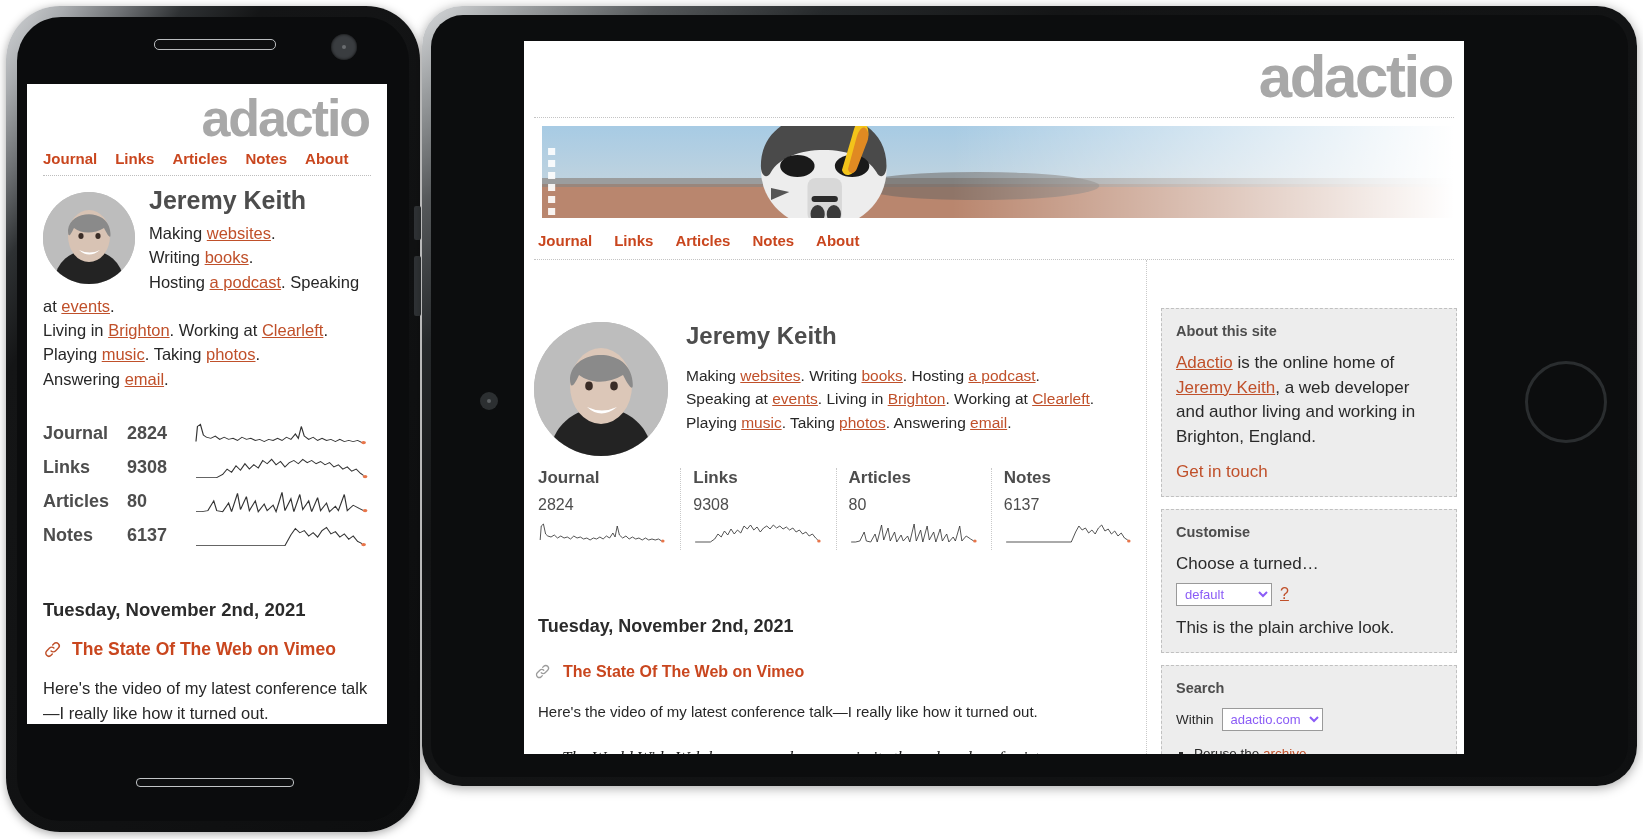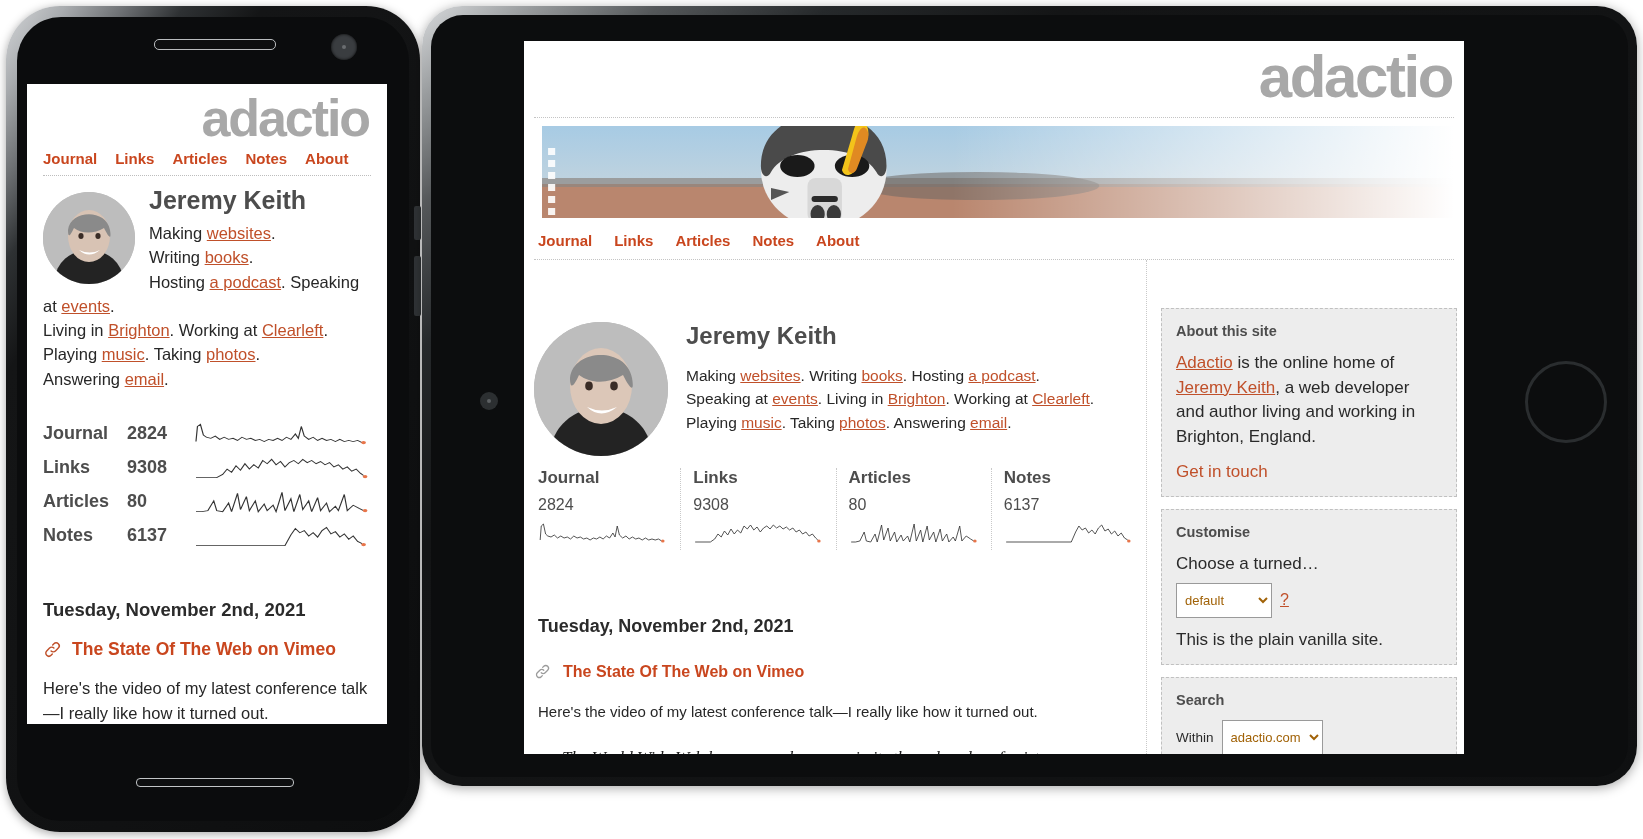--- a/index.html
+++ b/index.html
@@ -92,21 +92,21 @@
 
   .box{background:#ededed;border:1px dashed #c0c0c0;padding:12px 14px;margin-bottom:12px;}
   .box h3{margin:2px 0 12px 0;font-size:14.5px;color:#4d4d4d;}
   .box p{margin:0 0 10px 0;font-size:17px;color:#2a2a2a;line-height:1.45;}
   .box ul{margin:4px 0 0 0;padding-left:18px;list-style:square;}
   .box li{font-size:13.5px;color:#2a2a2a;line-height:1.6;}
   .fld{display:flex;align-items:center;gap:8px;margin-bottom:12px;}
   .fld label{font-size:13.5px;color:#2a2a2a;}
   .txtin{width:142px;height:20px;border:1px solid #b6b6b6;background:#fff;}
   .sel{border:1px solid #9a9a9a;background:#fff;font-size:13px;
-       padding:8px 4px;font-family:"Liberation Sans",sans-serif;color:#a16207;}
+       padding:2px 4px;font-family:"Liberation Sans",sans-serif;color:#8b5cf6;}
   .gobtn{background:#c0502a;color:#fff;font-size:12.5px;font-weight:bold;
          border:none;border-radius:11px;padding:3px 12px;cursor:pointer;}
   .sidebar-scroll{height:500px;overflow:hidden;margin-top:36px;}
 </style>
 </head>
 <body>
 
 <div class="phone">
   <div class="phone-inner"></div>
   <div class="phone-speaker"></div>
@@ -355,21 +355,21 @@
 
           <div class="box">
             <h3>Customise</h3>
             <p style="margin-bottom:6px;">Choose a turned…</p>
             <div style="display:flex;align-items:center;gap:8px;margin-bottom:10px;">
               <select class="sel" style="width:96px;">
                 <option>default</option>
               </select>
               <a class="lnk" href="#">?</a>
             </div>
-            <p style="margin-bottom:0;">This is the plain vanilla site.</p>
+            <p style="margin-bottom:0;">This is the plain archive look.</p>
           </div>
 
           <div class="box">
             <h3>Search</h3>
             <div class="fld">
               <label>Within</label>
               <select class="sel">
                 <option>adactio.com</option>
               </select>
             </div>

